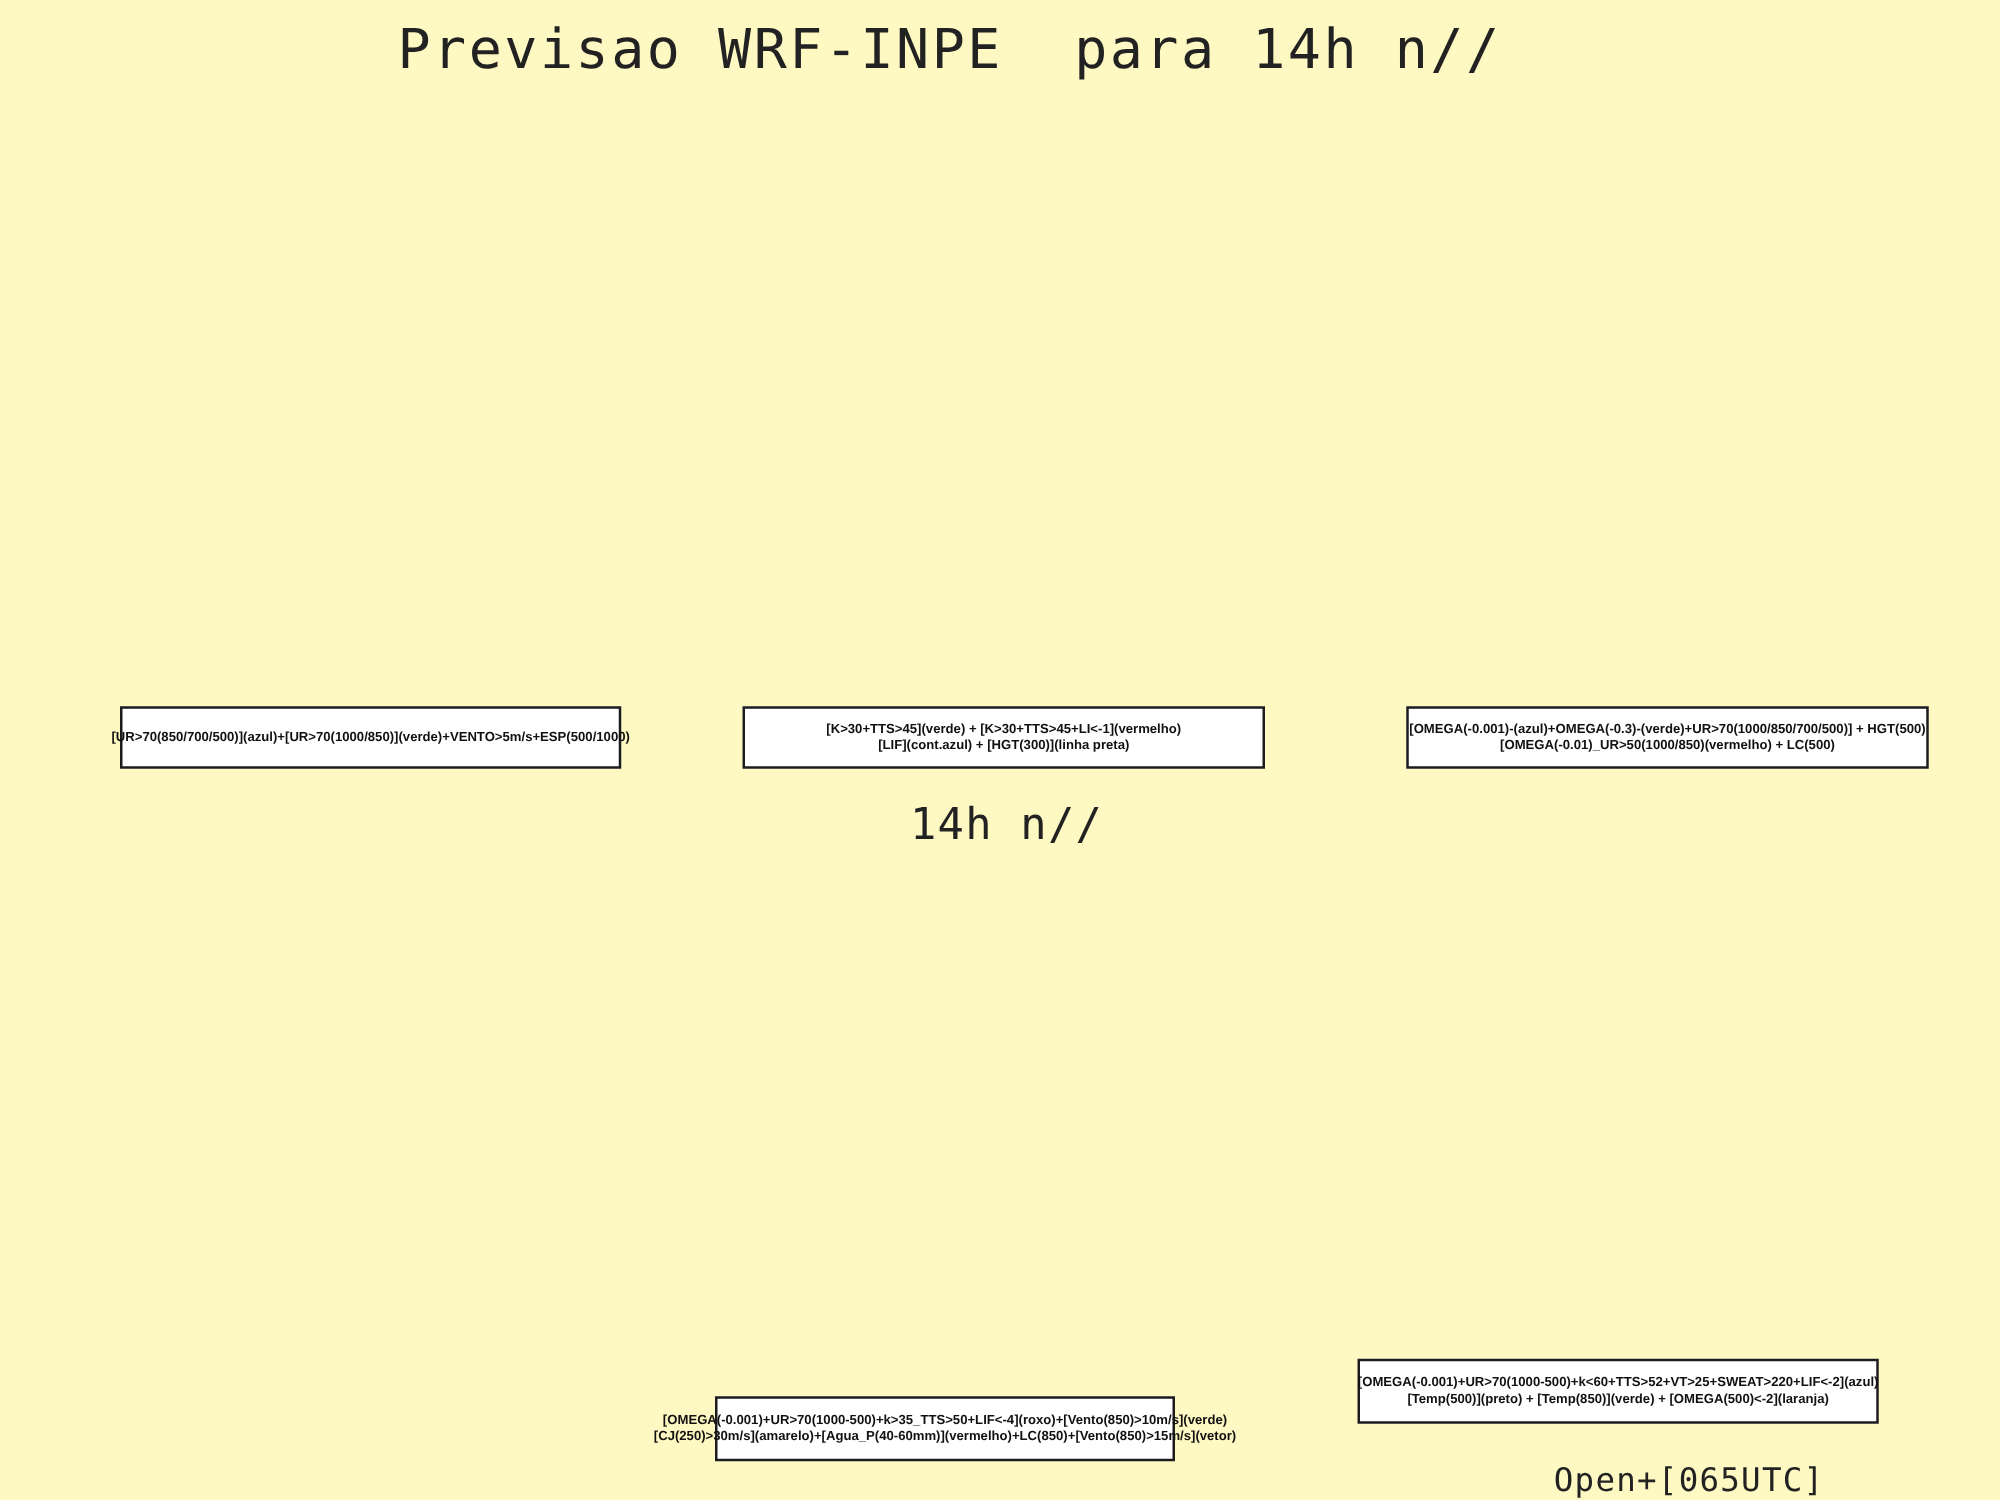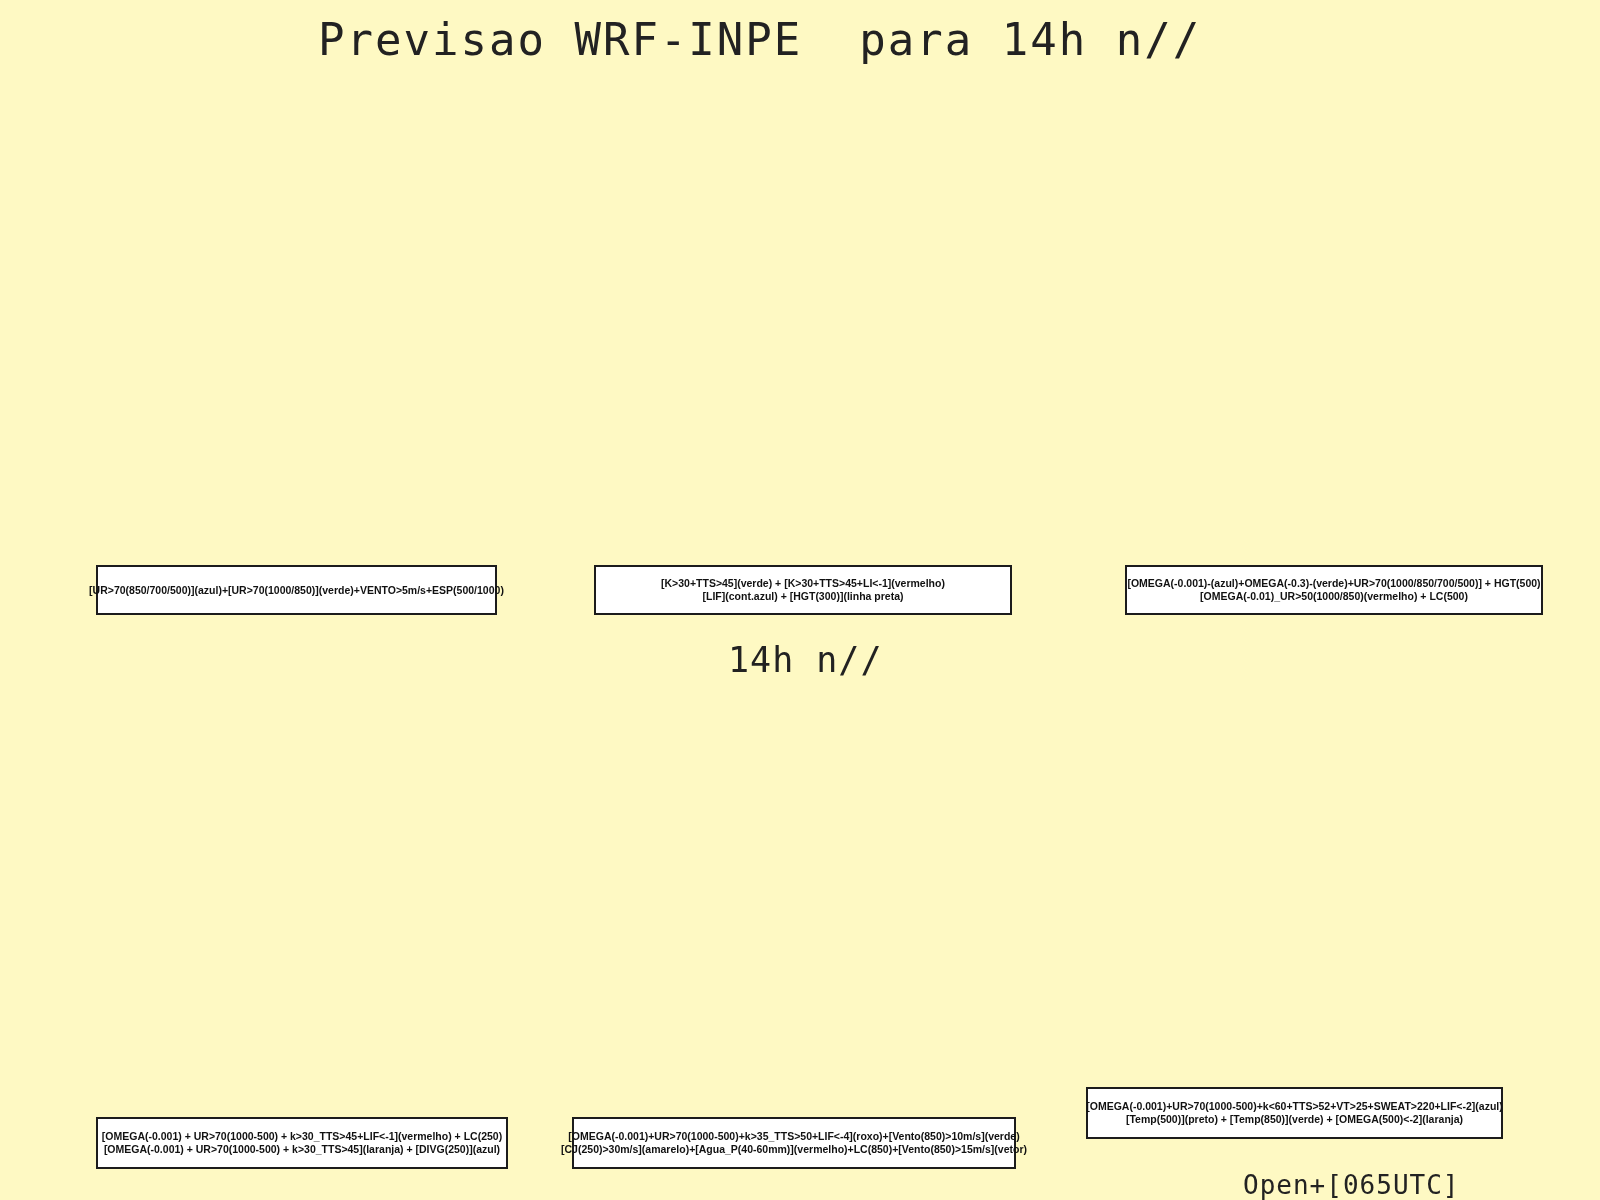--- a/index.html
+++ b/index.html
@@ -61,21 +61,21 @@
     line-height: 13px;
     white-space: nowrap;
     color: #111111;
   }
   .legend-line:empty { display: none; }
 
   #box-top-left      { left: 96px;   top: 565px;  width: 401px; height: 50px; }
   #box-top-middle    { left: 594px;  top: 565px;  width: 418px; height: 50px; }
   #box-top-right     { left: 1085px; top: 565px;  width: 418px; height: 50px; margin-left: 40px; }
   #box-bottom-left   { left: 96px;   top: 1117px; width: 412px; height: 52px; }
-  #box-bottom-middle { left: 572px;  top: 1117px; width: 444px; height: 52px; }
+  #box-bottom-middle { left: 572px;  top: 1117px; width: 368px; height: 52px; }
   #box-bottom-right  { left: 1086px; top: 1087px; width: 417px; height: 52px; }
 </style>
 </head>
 <body>
 
 <div id="canvas">
 
   <div class="plotter-text page-title">Previsao WRF-INPE  para 14h n//</div>
 
   <div class="legend-box" id="box-top-left">
@@ -88,24 +88,20 @@
     <span class="legend-line">[LIF](cont.azul) + [HGT(300)](linha preta)</span>
   </div>
 
   <div class="legend-box" id="box-top-right">
     <span class="legend-line">[OMEGA(-0.001)-(azul)+OMEGA(-0.3)-(verde)+UR&gt;70(1000/850/700/500)] + HGT(500)</span>
     <span class="legend-line">[OMEGA(-0.01)_UR&gt;50(1000/850)(vermelho) + LC(500)</span>
   </div>
 
   <div class="plotter-text center-label">14h n//</div>
 
-  <div class="legend-box" id="box-bottom-left">
-    <span class="legend-line">[OMEGA(-0.001) + UR&gt;70(1000-500) + k&gt;30_TTS&gt;45+LIF&lt;-1](vermelho) + LC(250)</span>
-    <span class="legend-line">[OMEGA(-0.001) + UR&gt;70(1000-500) + k&gt;30_TTS&gt;45](laranja) + [DIVG(250)](azul)</span>
-  </div>
 
   <div class="legend-box" id="box-bottom-middle">
     <span class="legend-line">[OMEGA(-0.001)+UR&gt;70(1000-500)+k&gt;35_TTS&gt;50+LIF&lt;-4](roxo)+[Vento(850)&gt;10m/s](verde)</span>
     <span class="legend-line">[CJ(250)&gt;30m/s](amarelo)+[Agua_P(40-60mm)](vermelho)+LC(850)+[Vento(850)&gt;15m/s](vetor)</span>
   </div>
 
   <div class="legend-box" id="box-bottom-right">
     <span class="legend-line">[OMEGA(-0.001)+UR&gt;70(1000-500)+k&lt;60+TTS&gt;52+VT&gt;25+SWEAT&gt;220+LIF&lt;-2](azul)</span>
     <span class="legend-line">[Temp(500)](preto) + [Temp(850)](verde) + [OMEGA(500)&lt;-2](laranja)</span>
   </div>

